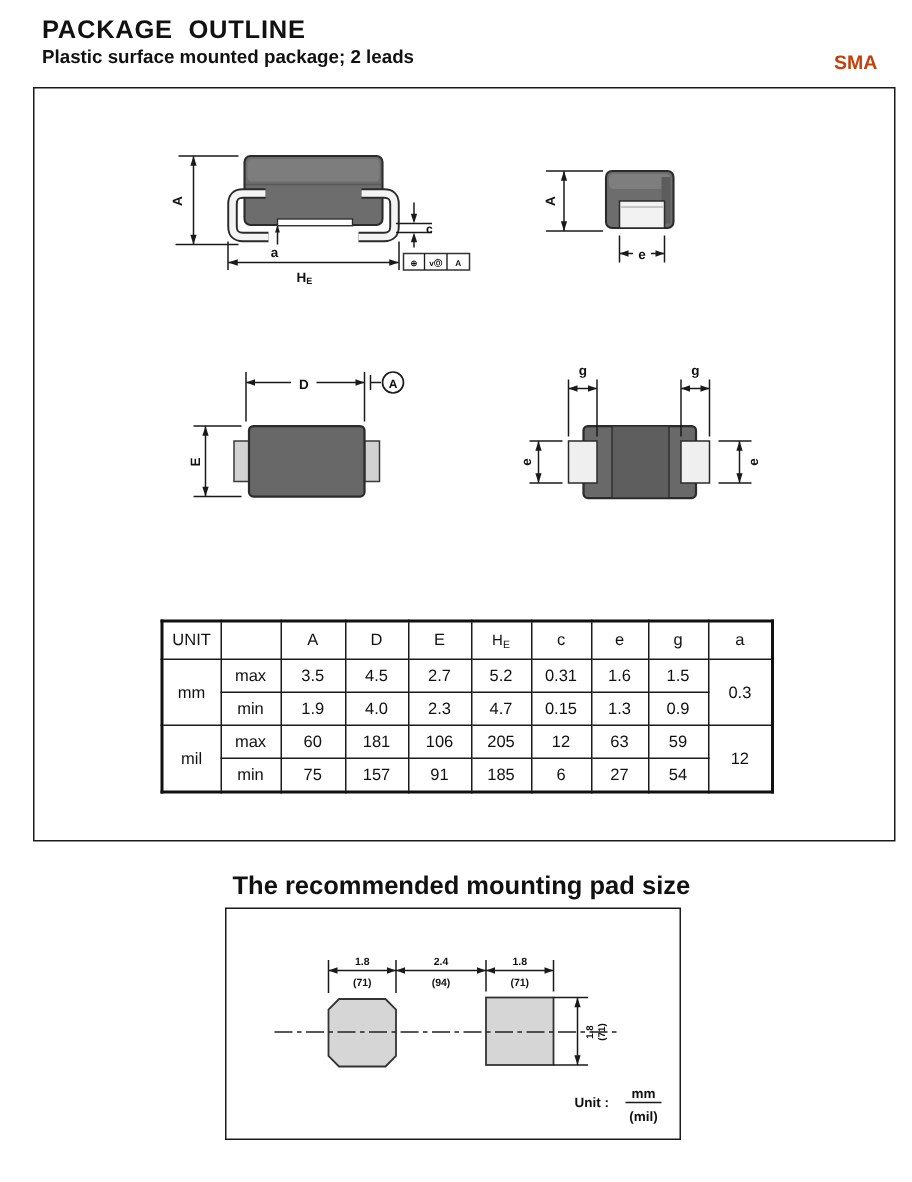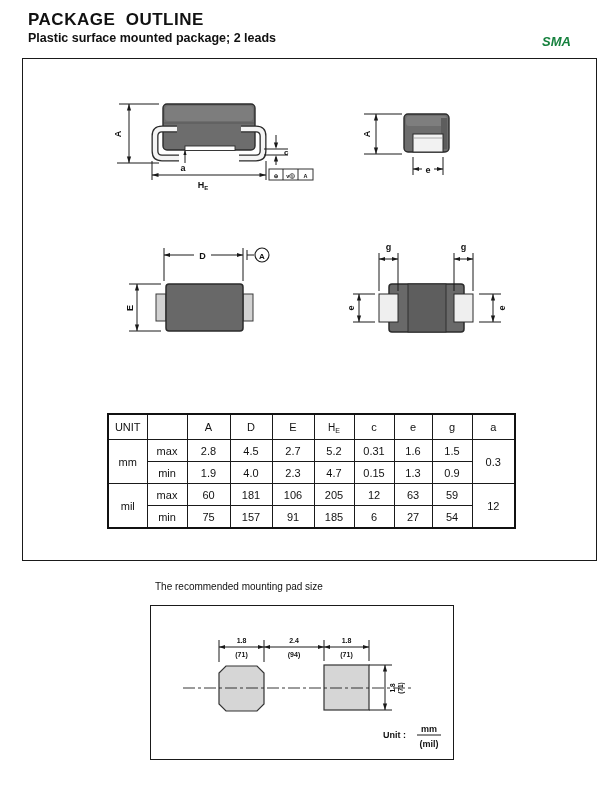--- a/index.html
+++ b/index.html
@@ -17,28 +17,28 @@
   .thin { stroke:#1a1a1a; stroke-width:0.9; fill:none; }
   .ah { fill:#1a1a1a; stroke:none; }
   .dimlbl { font-size:9px; font-weight:bold; }
   .spec-table { border-collapse:collapse; table-layout:fixed; border:2px solid #111; background:#fff; }
   .spec-table td { border:1px solid #1a1a1a; text-align:center; vertical-align:middle;
                    font-size:11px; padding:0; overflow:hidden; }
   .spec-table .hdr td { height:24px; }
   .spec-table .row td { height:21px; }
   .mm { font-size:10px; }
   .hsub { font-size:7px; vertical-align:-2px; }
-  .mount-heading { font-size:10px; font-weight:normal; }
+  .mount-heading { font-size:17px; font-weight:bold; }
 </style>
 </head>
 <body>
 
 <div class="abs title" style="left:28px; top:10px;">PACKAGE  OUTLINE</div>
 <div class="abs subtitle" style="left:28px; top:31px;">Plastic surface mounted package; 2 leads</div>
-<div class="abs pkgcode" style="left:542px; top:34px; color:#15803d;font-style:italic;">SMA</div>
+<div class="abs pkgcode" style="left:556px; top:34px; color:#c2410c;">SMA</div>
 
 <div class="abs frame" style="left:22px; top:58px; width:573px; height:501px;">
 
   <svg class="abs" style="left:78px; top:28px;" width="230" height="112" viewBox="0 0 230 112">
 
     <g>
       <rect x="62" y="17" width="92" height="46" rx="4" fill="#6d6d6d" stroke="#2b2b2b" stroke-width="1.4"></rect>
       <rect x="64" y="19" width="88" height="15" rx="3" fill="#7d7d7d"></rect>
       <line x1="63" y1="36" x2="153" y2="36" stroke="#595959" stroke-width="1"></line>
       <rect x="84" y="59" width="50" height="4.5" fill="#ffffff" stroke="#2b2b2b" stroke-width="0.9"></rect>
@@ -220,21 +220,21 @@
       <td>E</td>
       <td><span style="font-size:10px;">H</span><span class="hsub">E</span></td>
       <td>c</td>
       <td>e</td>
       <td>g</td>
       <td>a</td>
     </tr>
     <tr class="row">
       <td rowspan="2">mm</td>
       <td class="mm">max</td>
-      <td>2.8</td>
+      <td>3.5</td>
       <td>4.5</td>
       <td>2.7</td>
       <td>5.2</td>
       <td>0.31</td>
       <td>1.6</td>
       <td>1.5</td>
       <td rowspan="2">0.3</td>
     </tr>
     <tr class="row">
       <td class="mm">min</td>

